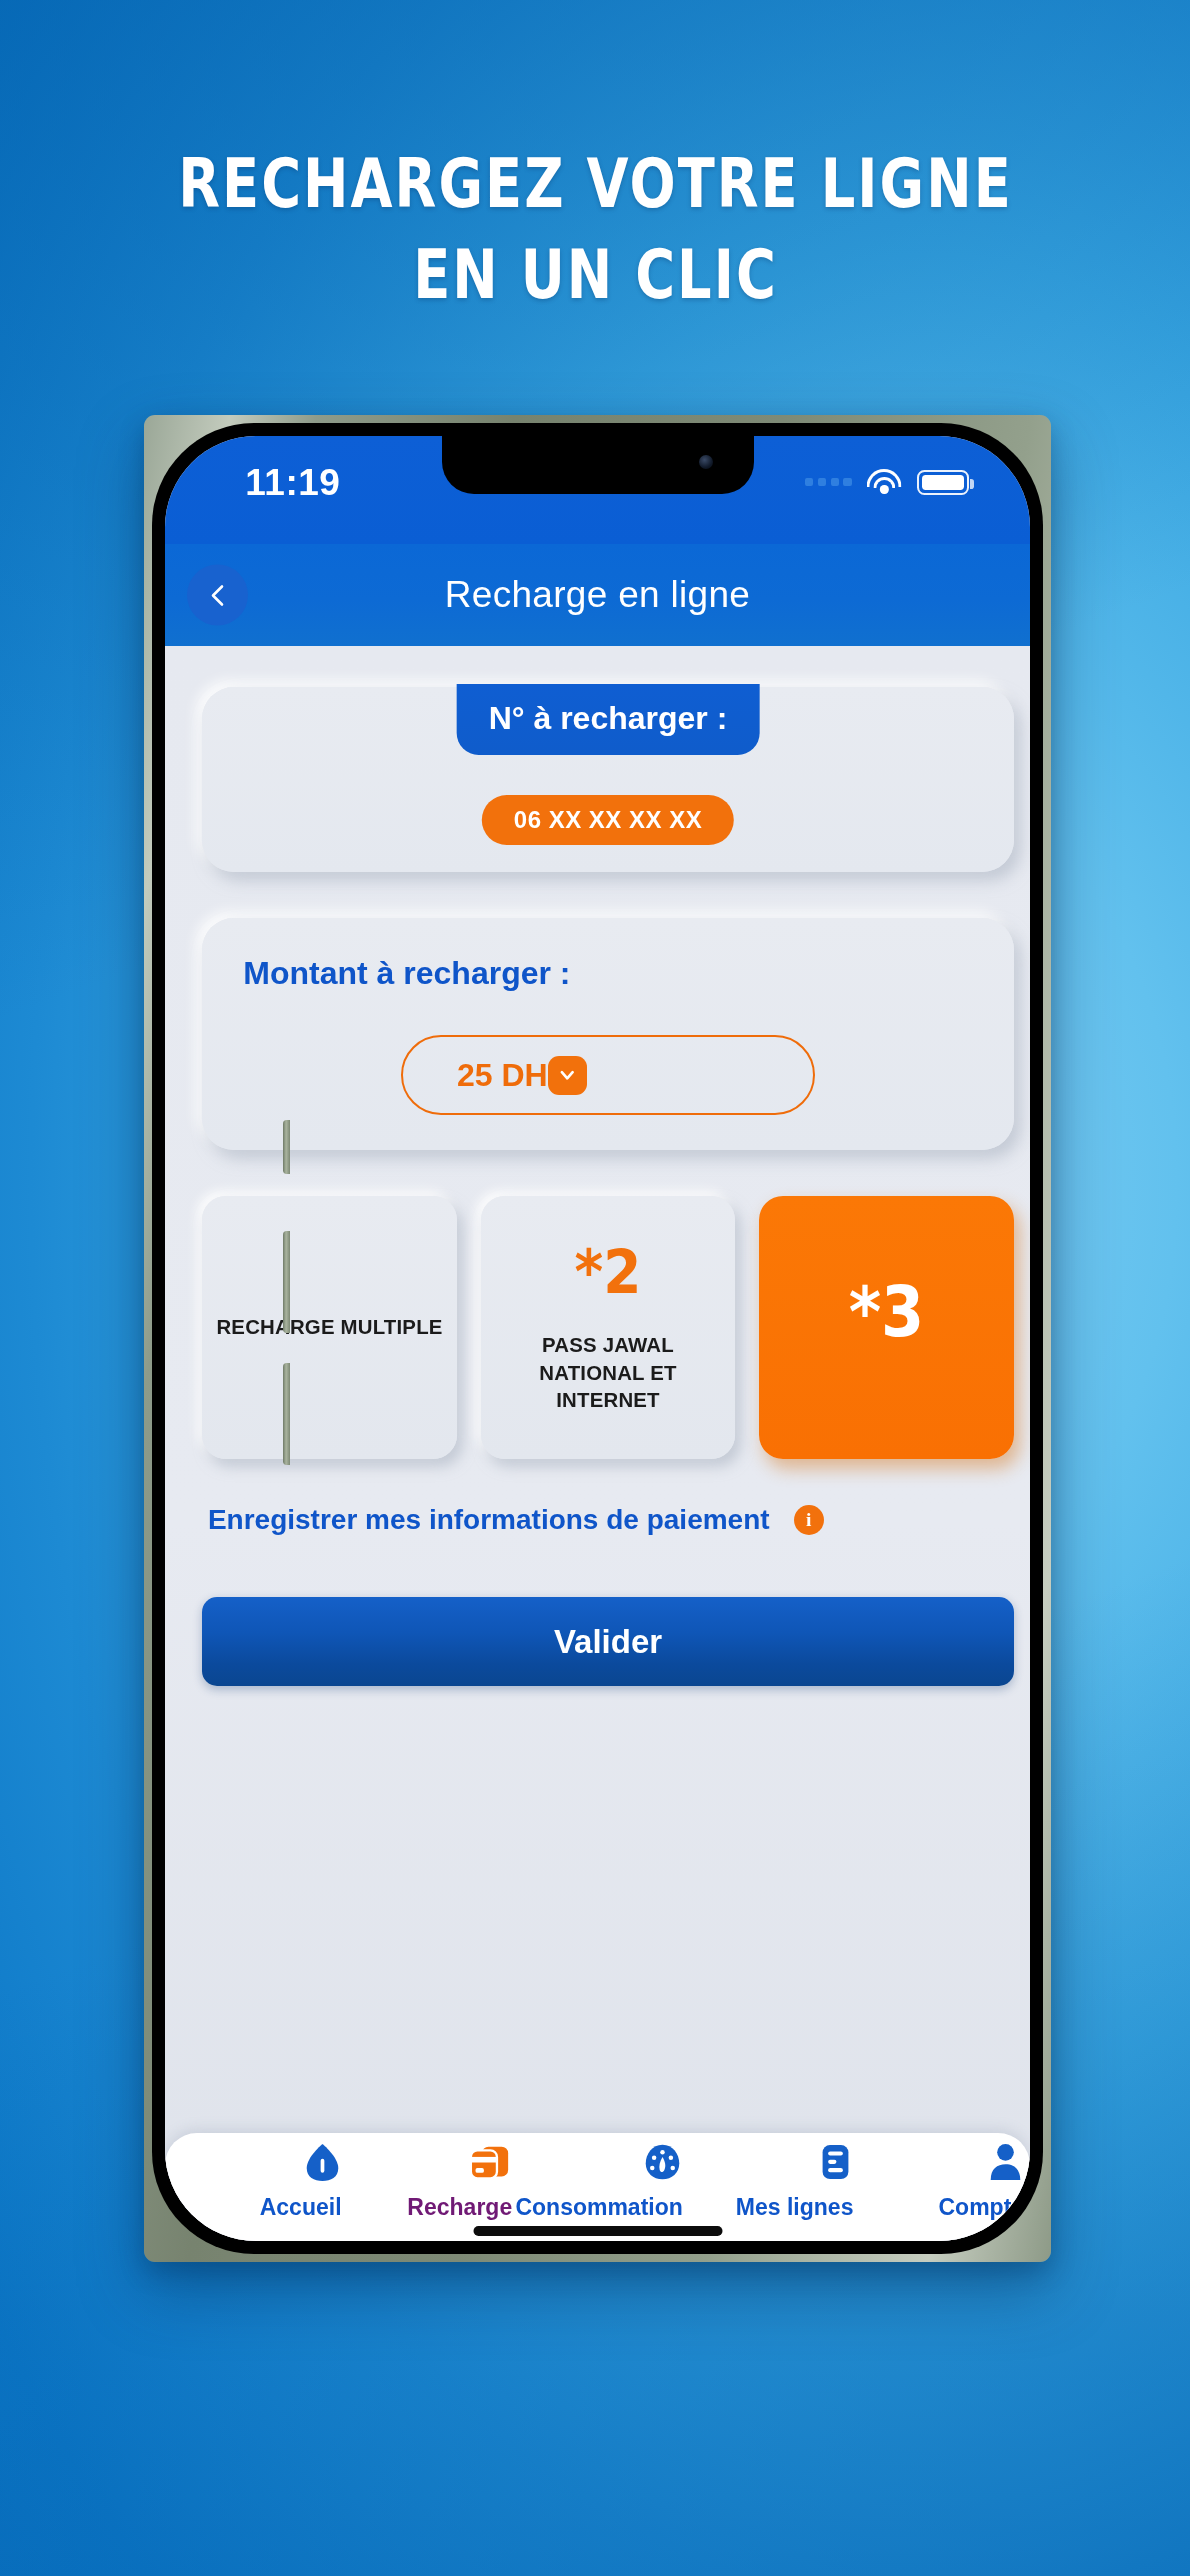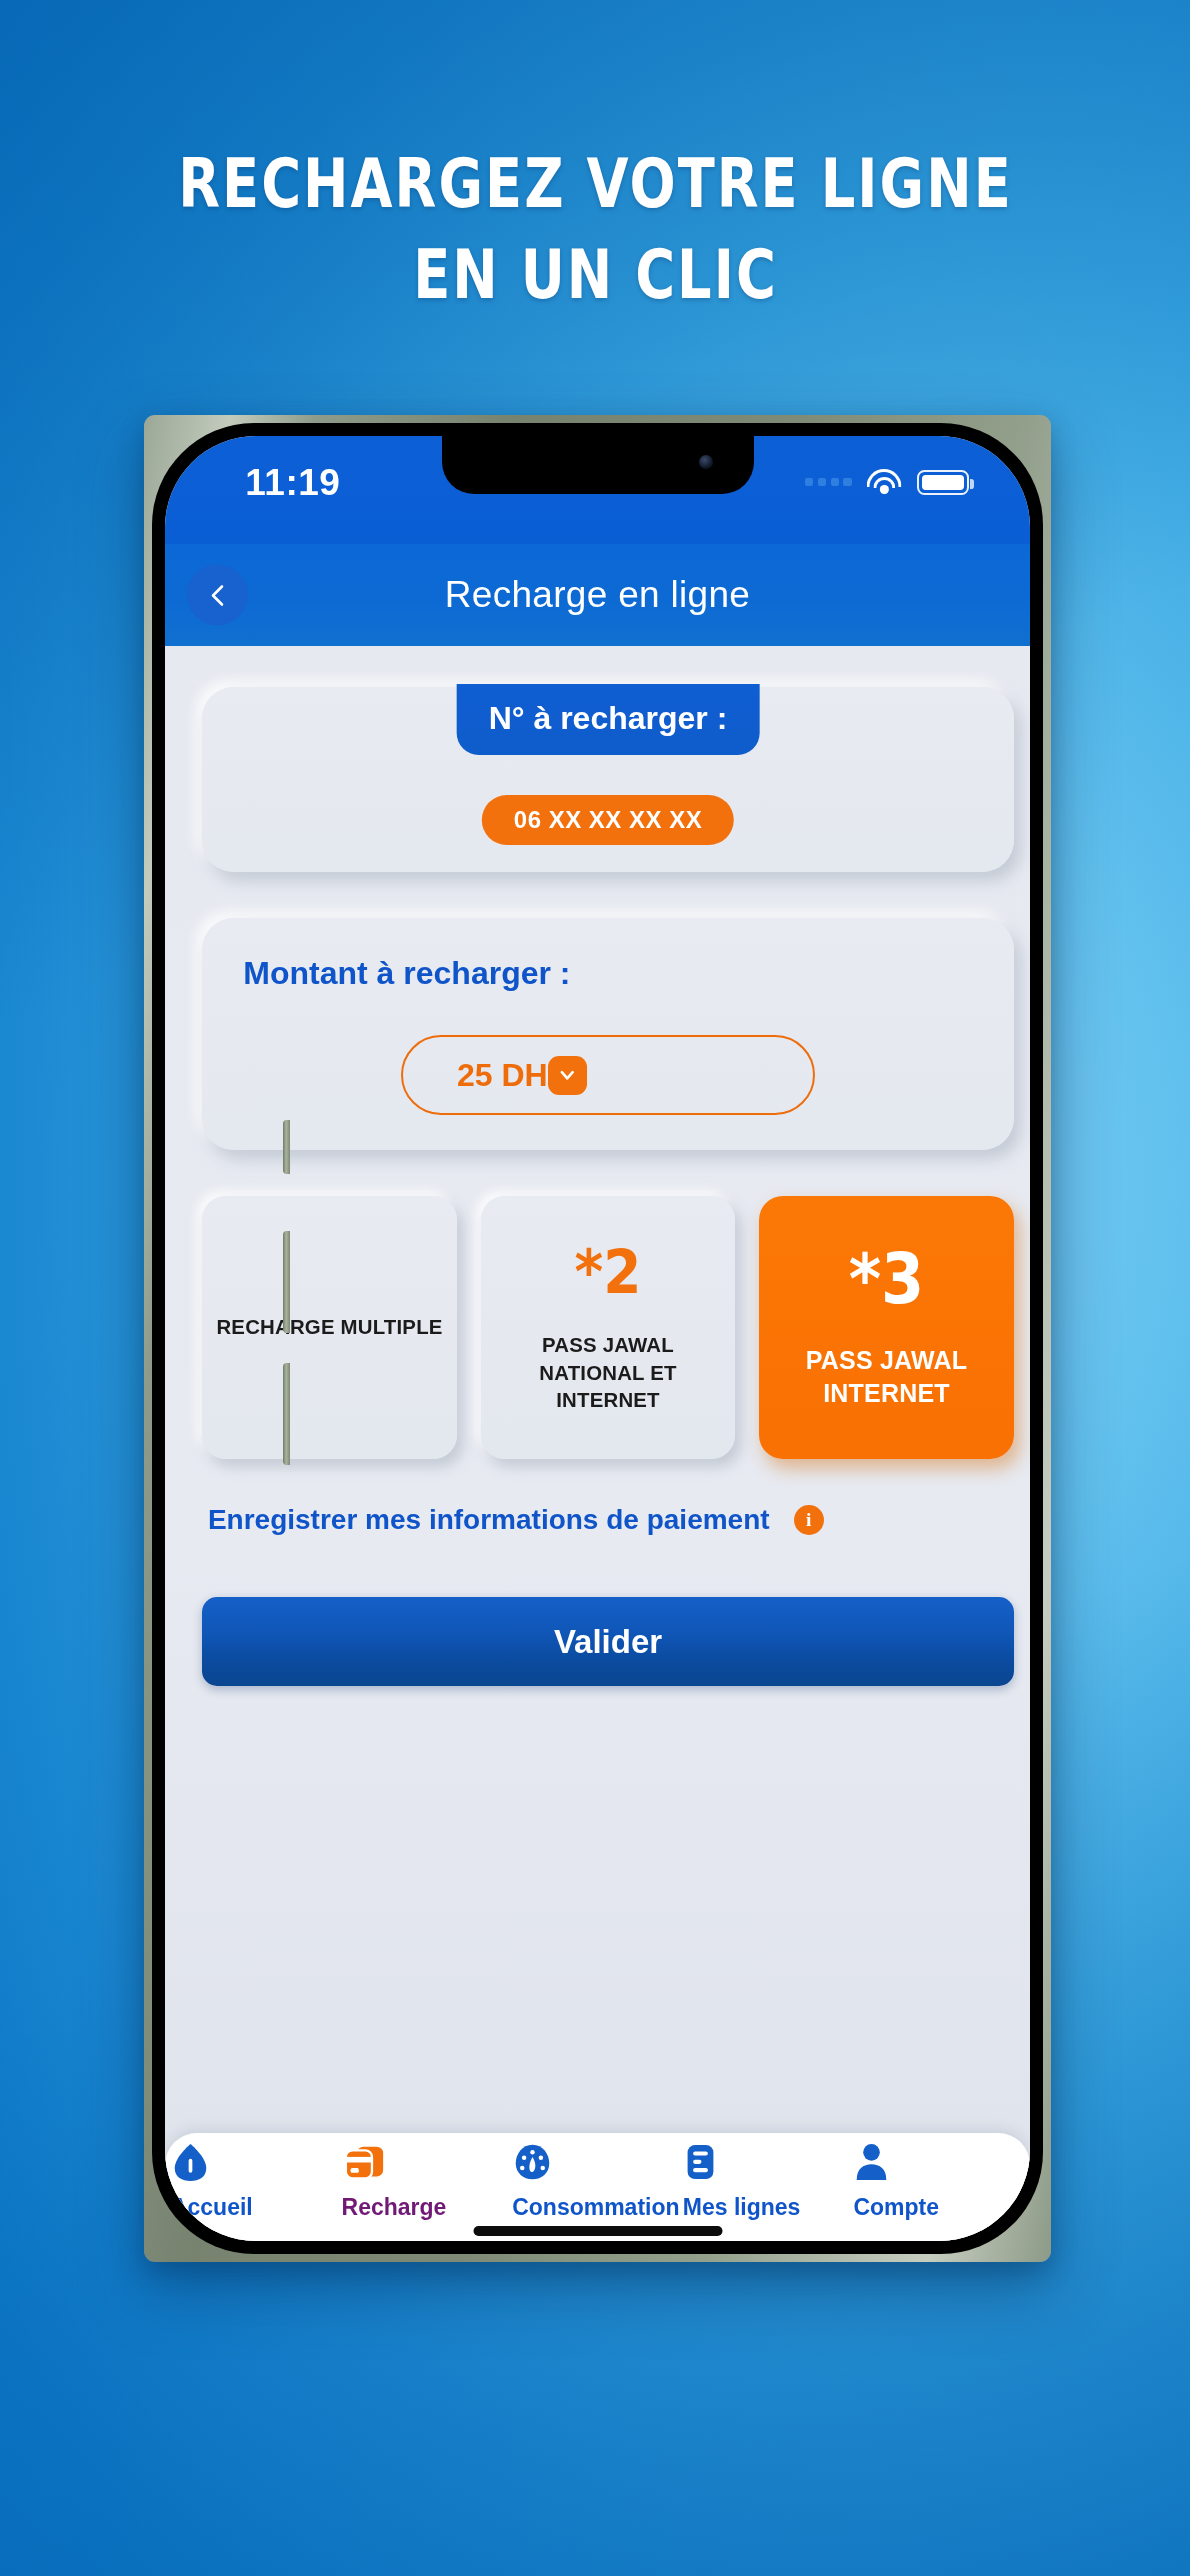--- a/index.html
+++ b/index.html
@@ -202,21 +202,21 @@
   
   #bottomnav {
     position:absolute; left:0; right:0; bottom:0; height:108px;
     background:#fff;
     border-radius:32px 32px 0 0;
     display:flex; align-items:center; justify-content:space-around;
     padding:0 5.6px 11px;
     box-shadow:0 -3.7px 13px rgba(120,135,160,.20);
     z-index:6;
   }
-  .nav-item { display:flex; flex-direction:column; align-items:flex-start; gap:11px; cursor:pointer; flex:1; }
+  .nav-item { display:flex; flex-direction:column; align-items:flex-end; gap:11px; cursor:pointer; flex:1; }
   .nav-item .ic { height:41px; display:flex; align-items:flex-end; }
   .nav-item .nl { font-size:23px; font-weight:bold; color:#0f55c9; white-space:nowrap; }
   .nav-item.active .nl { color:#701a75; }
   #home-indicator {
     position:absolute; left:50%; transform:translateX(-50%); bottom:4.6px;
     width:249px; height:10.2px; background:#0c0c0c; border-radius:6.5px; z-index:8;
   }
 </style>
 </head>
 <body>
@@ -291,21 +291,20 @@
         <div id="tiles">
           <div class="tile">
             <div class="lbl">RECHARGE MULTIPLE</div>
           </div>
           <div class="tile">
             <div class="star">*2</div>
             <div class="lbl">PASS JAWAL NATIONAL ET INTERNET</div>
           </div>
           <div class="tile active">
             <div class="star">*3</div>
-            <div class="lbl">PASS JAWAL INTERNET</div>
           </div>
         </div>
 
         <div id="save-row">
           <span id="save-label">Enregistrer mes informations de paiement</span>
           <span id="info-icon">i</span>
         </div>
 
         <button id="validate">Valider</button>
 

